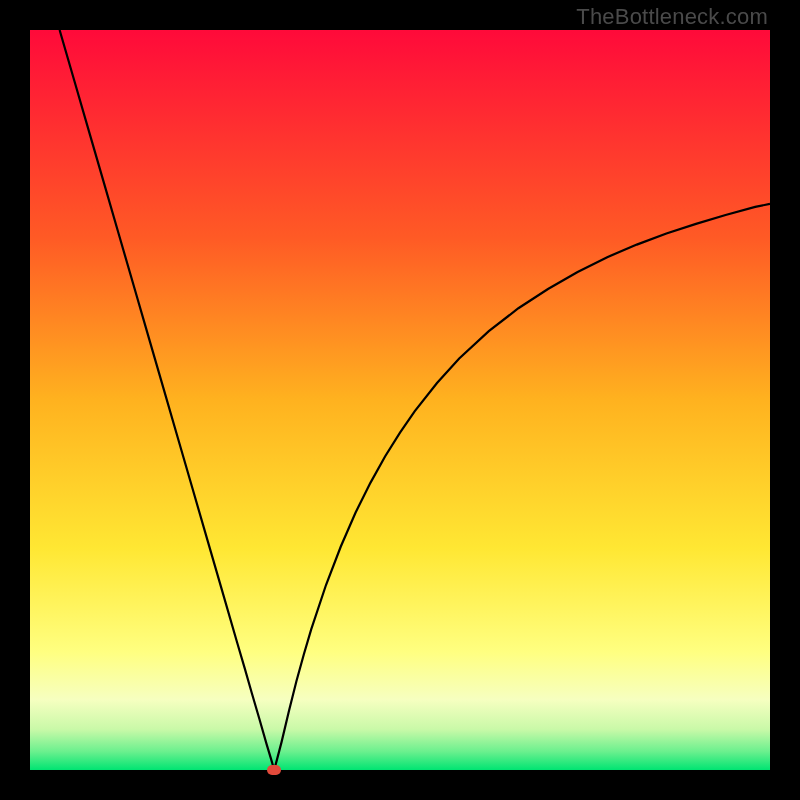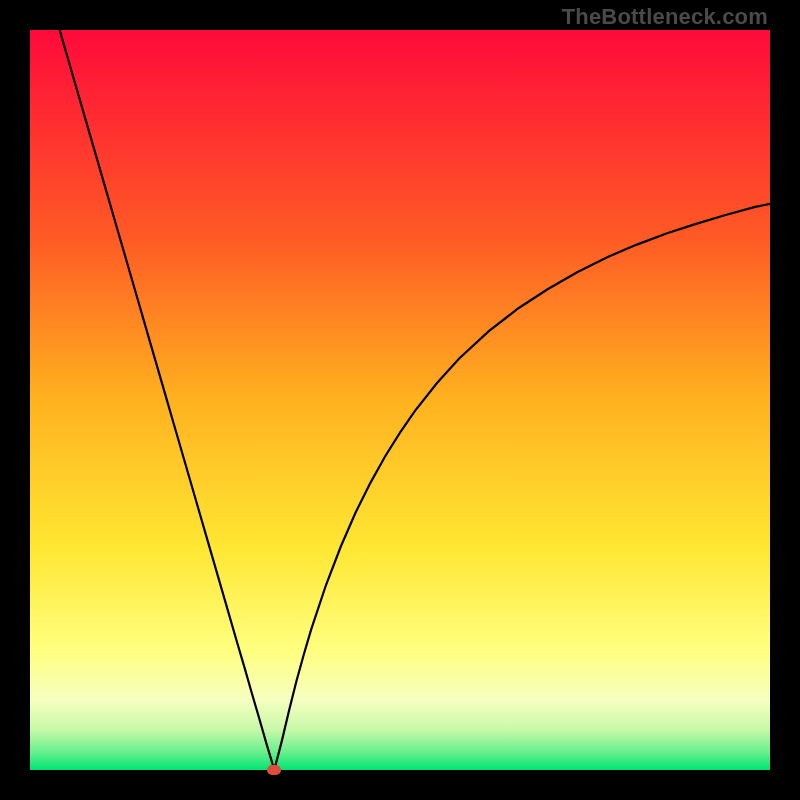--- a/index.html
+++ b/index.html
@@ -25,21 +25,21 @@
     top: 0;
     width: 740px;
     height: 740px;
   }
   .watermark {
     position: absolute;
     top: 4px;
     right: 32px;
     color: #4a4a4a;
     font-size: 22px;
-    font-weight: 700;
+    font-weight: 400;
     letter-spacing: 0.2px;
   }
   .marker {
     position: absolute;
     width: 14px;
     height: 10px;
     background: #e24a3b;
     border-radius: 5px;
     transform: translate(-50%, -50%);
   }

